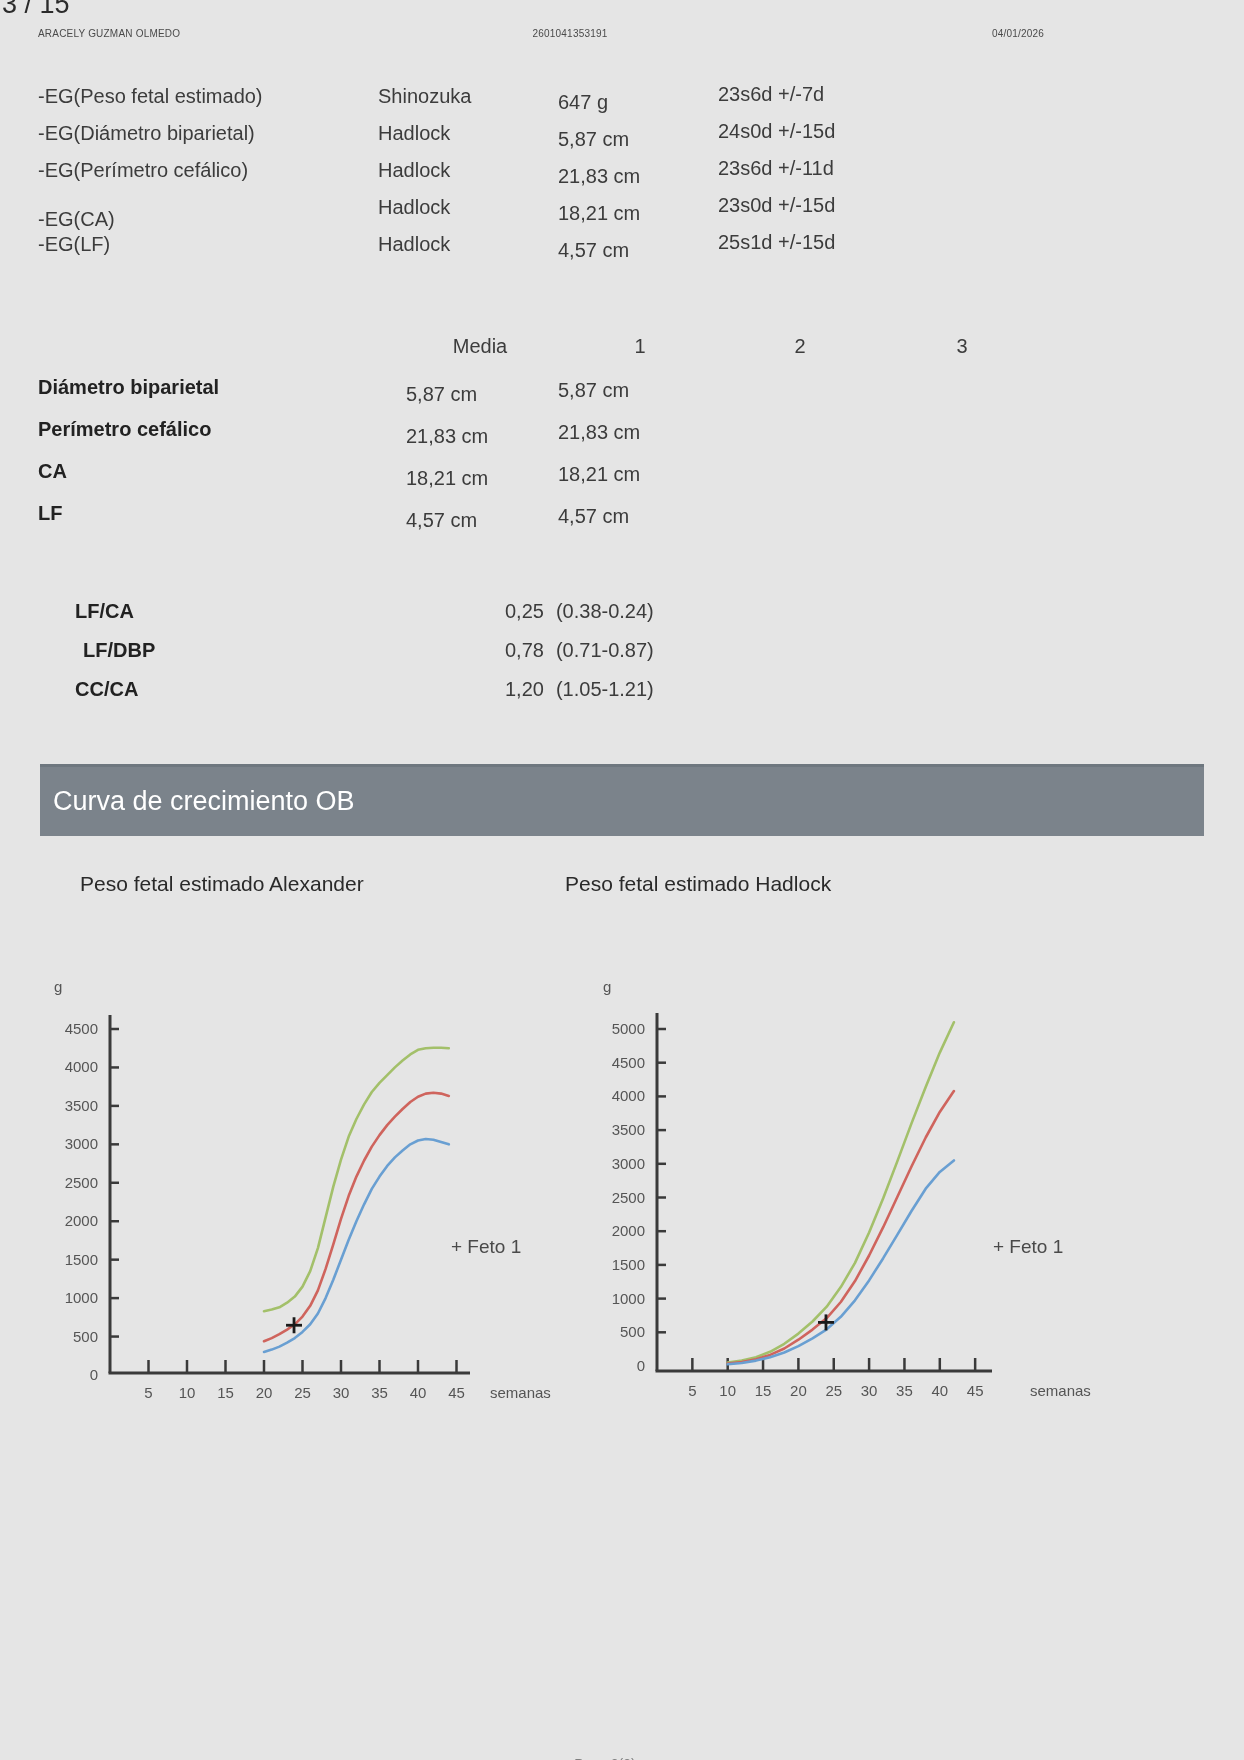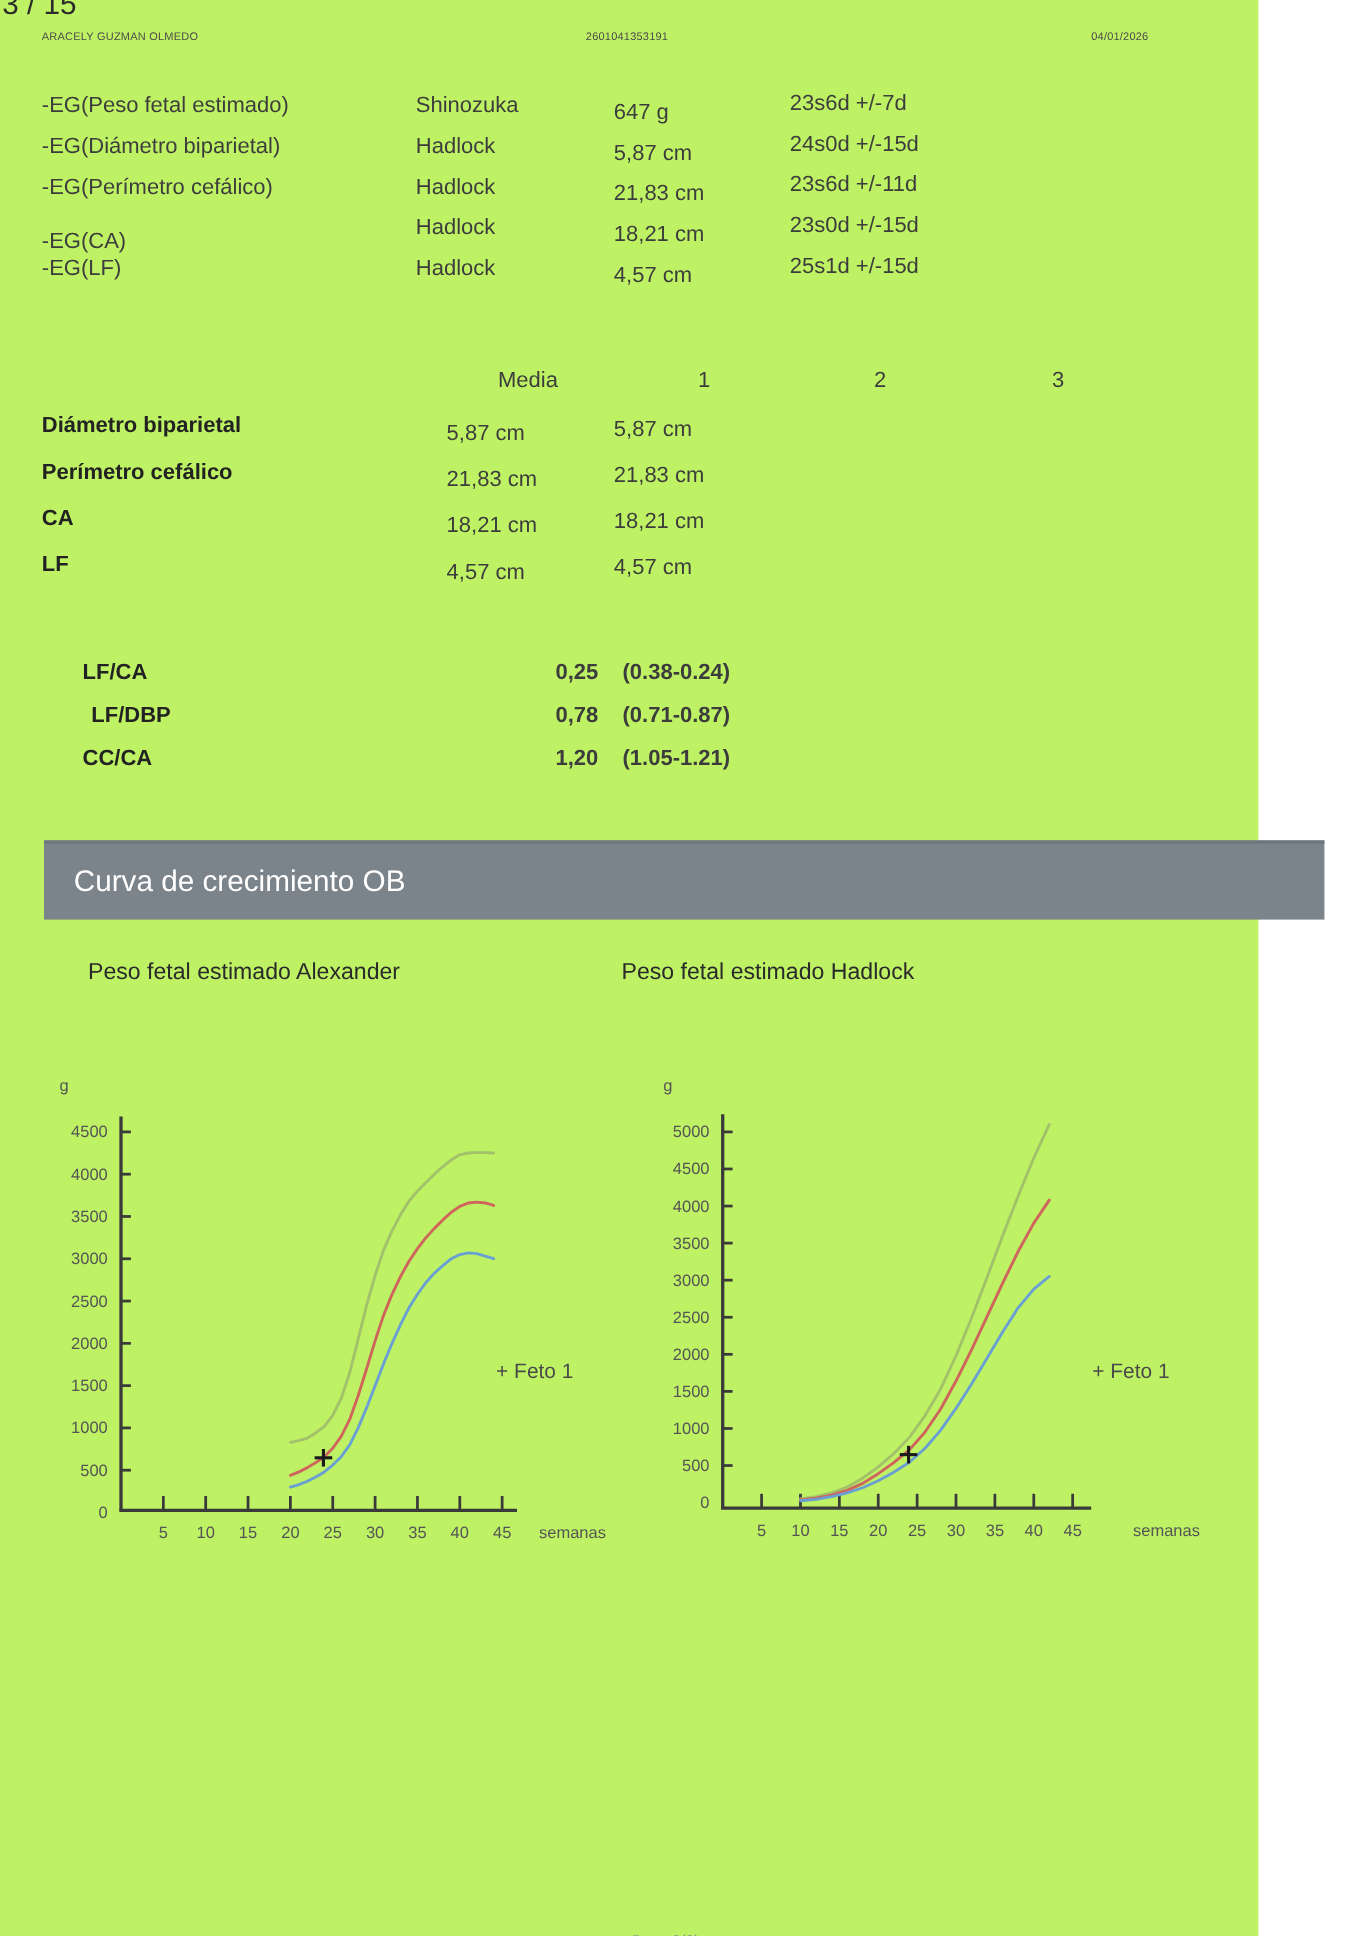--- a/index.html
+++ b/index.html
@@ -1,29 +1,29 @@
 <!DOCTYPE html>
 <html><head>
 <meta charset="utf-8">
 <style>
   html,body{margin:0;padding:0;background:#ffffff;}
   body{width:1244px;height:1760px;overflow:hidden;
        font-family:"Liberation Sans",sans-serif;color:#3c3c3c;}
-  .page{position:relative;width:1144px;height:1760px;background:#bef264;}
+  .page{position:relative;width:1244px;height:1760px;background:#e5e5e5;}
   .abs{position:absolute;white-space:nowrap;}
   .t20{font-size:20px;line-height:24px;color:#3c3c3c;}
   .bold{font-weight:bold;color:#222;}
   .hdr{font-size:10px;color:#4a4a4a;letter-spacing:.2px;line-height:16px;}
   .page-ind{left:2px;top:-10px;font-size:27px;line-height:28px;color:#2b2b2b;}
   .banner{left:40px;top:764px;width:1164px;height:72px;background:#7b838b;
           border-top:3px solid #6e777f;box-sizing:border-box;
           display:flex;align-items:center;}
-  .banner span{color:#ffffff;font-size:27px;padding-left:27px;}
+  .banner span{color:#ffffff;font-size:27px;padding-left:13px;}
   .chart-title{font-size:21px;color:#2a2a2a;text-align:right;}
-  .ratio-line{display:flex;gap:22px;font-weight:bold;}
+  .ratio-line{display:flex;gap:12px;}
   .footer{font-size:14px;color:#808080;left:520px;top:1756px;width:170px;text-align:center;}
   svg{position:absolute;overflow:visible;}
   .ctr{text-align:center;}
 </style>
 </head>
 <body>
 
 <div class="page">
 
   <div class="abs page-ind">3 / 15</div>

